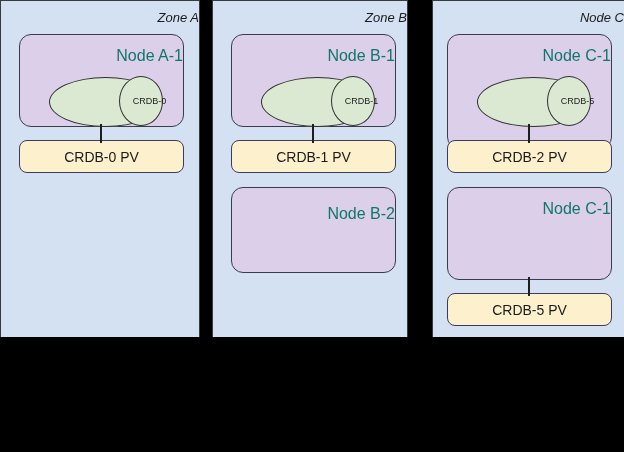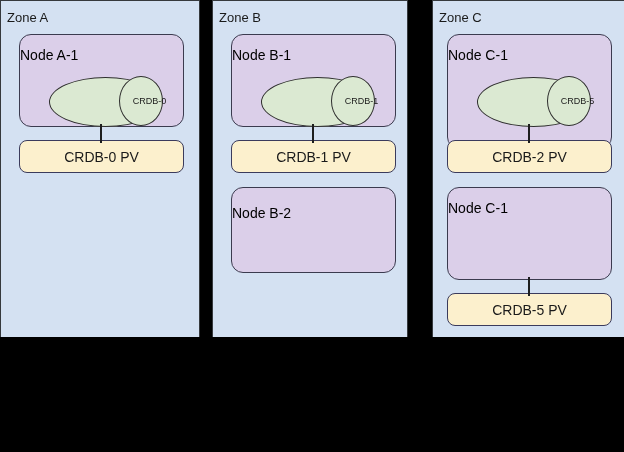--- a/index.html
+++ b/index.html
@@ -27,44 +27,45 @@
   
   .zone {
     position: absolute;
     background: #d4e1f2;
     border: 1px solid #36393d;
     box-sizing: border-box;
     border-bottom: none;
   }
   .zone-title {
     position: absolute;
-    left: 6px;
-    width: 100%;
-    text-align: left;
+    left: 0;
+    width: 100%;
+    text-align: right;
     font-size: 13px;
     color: #1a1a1a;
     line-height: 15px;
     white-space: nowrap;
+    font-style: italic;
   }
 
   
   .node {
     position: absolute;
     background: #dbcfe9;
     border: 1px solid #3b3b4f;
     border-radius: 12px;
     box-sizing: border-box;
   }
   .node-title {
     position: absolute;
     left: 0;
     width: 100%;
-    text-align: left;
-    font-size: 14px;
-    color: #000000;
+    text-align: right;
+    font-size: 16px;
+    color: #0f766e;
     line-height: 15px;
     white-space: nowrap;
   }
 
   
   .cyl {
     position: absolute;
     box-sizing: border-box;
   }
   .cyl-body {
@@ -167,21 +168,21 @@
     <div class="pv" style="left:18px; top:139px; width:165px; height:33px;">
       <div class="pv-label" style="top:8px;">CRDB-1 PV</div>
     </div>
 
     <div class="node" style="left:18px; top:186px; width:165px; height:86px;">
       <div class="node-title" style="top:18px;">Node B-2</div>
     </div>
   </div>
 
   <div class="zone" style="left:432px; top:0px; width:193px; height:337px;">
-    <div class="zone-title" style="top:9px;">Zone C</div>
+    <div class="zone-title" style="top:9px;">Node C</div>
 
     <div class="node" style="left:14px; top:33px; width:165px; height:115px;">
       <div class="node-title" style="top:13px;">Node C-1</div>
 
       <div class="cyl" style="left:29px; top:42px; width:113px; height:50px;">
         <div class="cyl-body"></div>
         <div class="cyl-cap" style="right:-1px; width:44px;"></div>
         <div class="cyl-label" style="top:19px; padding-right:34px;">CRDB-5</div>
       </div>
     </div>

